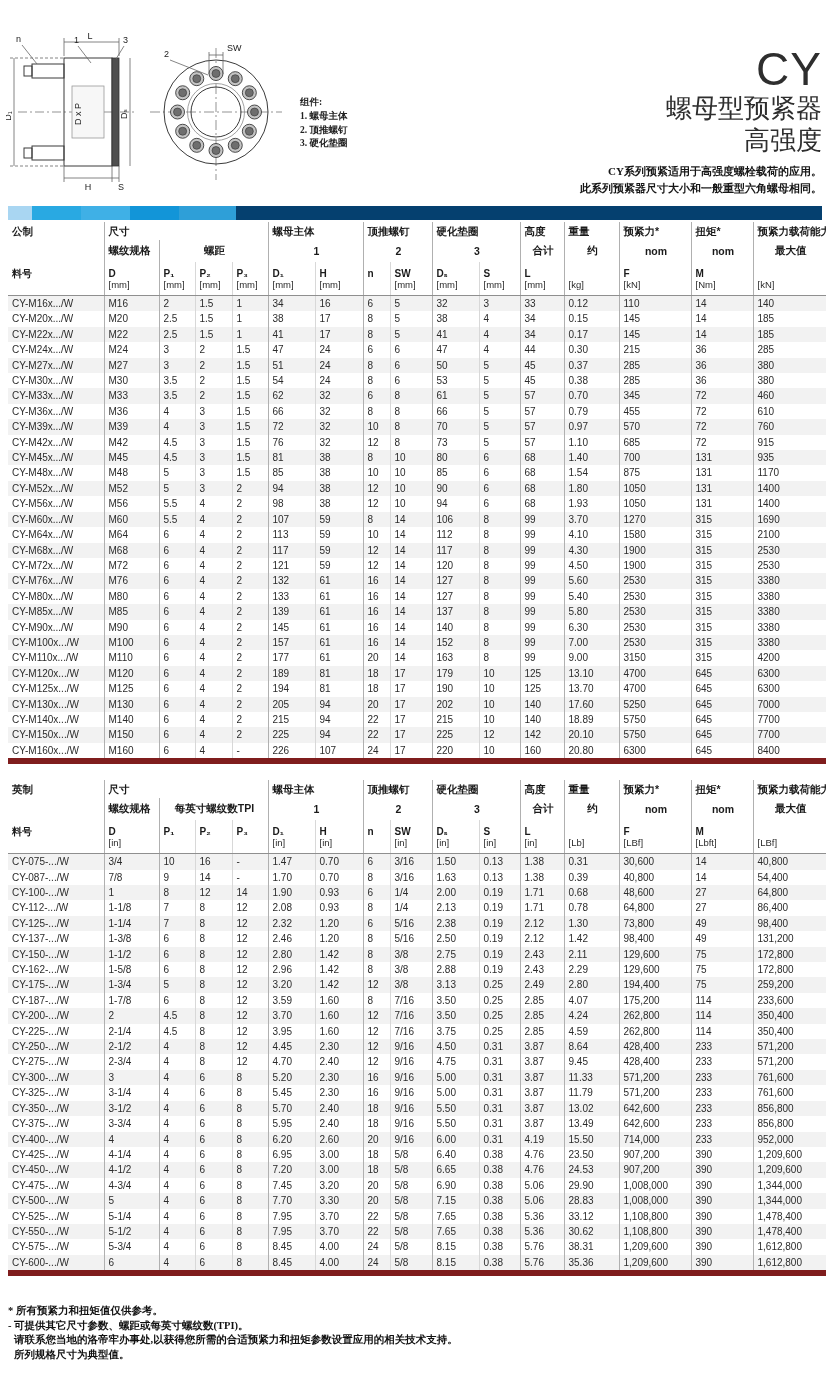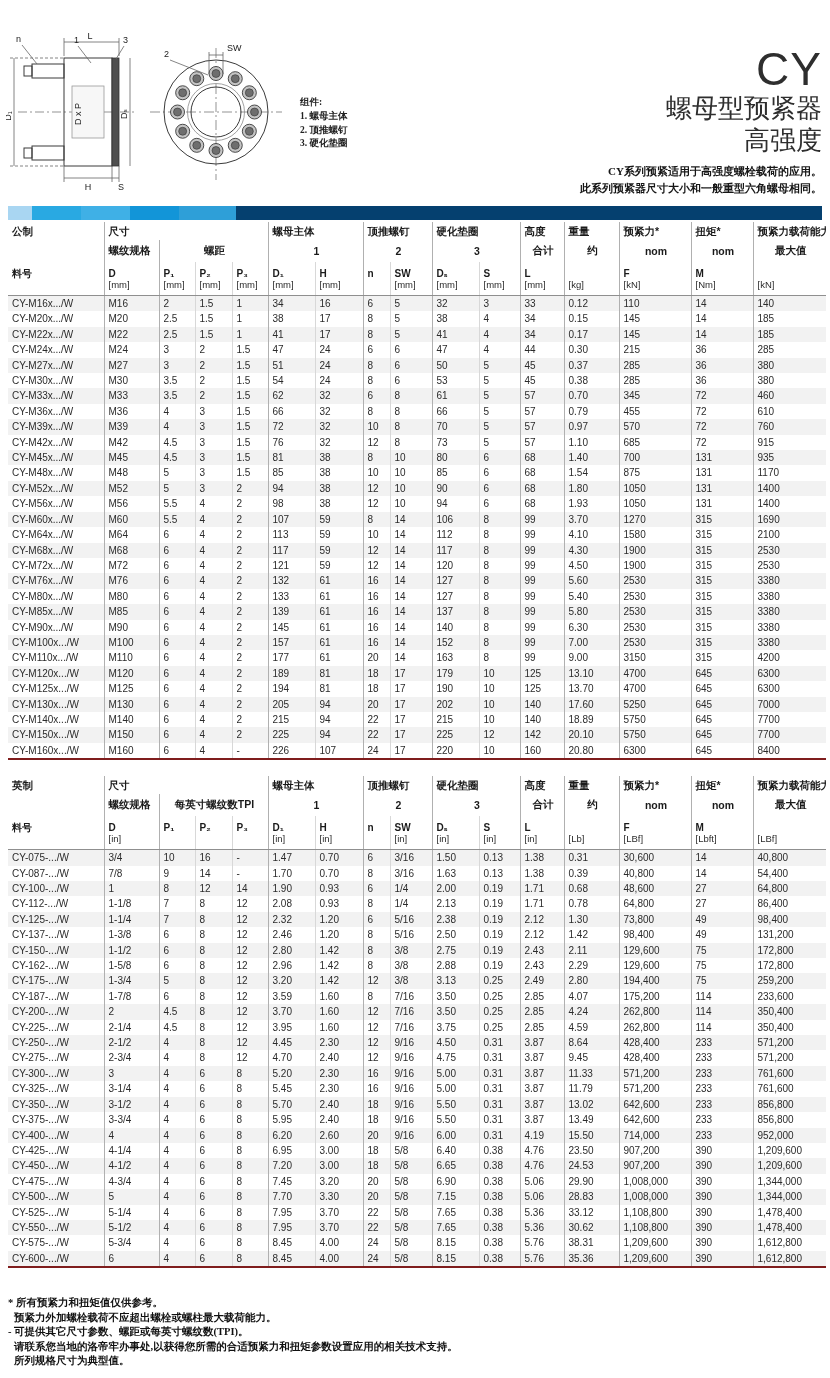--- a/index.html
+++ b/index.html
@@ -25,21 +25,21 @@
     font-family:"Liberation Serif","DejaVu Serif",serif;font-weight:bold;
     font-size:11px;line-height:1.5;color:#161616;
   }
 
   
   .band{height:14px;margin:0 8px;}
 
   
   table.spec{
     border-collapse:collapse;table-layout:fixed;width:818px;
-    margin:2px 0 0 8px;border-bottom:2px solid #7f1d1d;
+    margin:2px 0 0 8px;border-bottom:6px solid #7f1d1d;
   }
   table.spec th,table.spec td{
     text-align:left;vertical-align:middle;
     padding:0 2px 0 4px;overflow:hidden;white-space:nowrap;
   }
   table.spec td{height:15.4px;line-height:15.4px;font-size:10px;color:#2b2b2b;}
   tbody tr:nth-child(odd) td{background:#f2f2f2;}
   th.g{font-size:10.5px;font-weight:bold;vertical-align:top;padding-top:5px;height:18px;white-space:normal;line-height:1.15;}
   th.s{font-size:10.5px;font-weight:bold;height:22px;}
   th.s.cen{text-align:center;}
@@ -1438,19 +1438,18 @@
           <td class="b-m">35.36</td>
           <td class="b-m">1,209,600</td>
           <td class="b-m">390</td>
           <td class="">1,612,800</td>
         </tr>
       </tbody>
     </table>
 
   <div class="foot" id="footnotes">
       <div class="fline">* 所有预紧力和扭矩值仅供参考。</div>
-      <div class="fline ind">预紧力外加螺栓载荷不应超出螺栓或螺柱最大载荷能力。</div>
       <div class="fline">- 可提供其它尺寸参数、螺距或每英寸螺纹数(TPI)。</div>
       <div class="fline ind">请联系您当地的洛帝牢办事处,以获得您所需的合适预紧力和扭矩参数设置应用的相关技术支持。</div>
       <div class="fline ind">所列规格尺寸为典型值。</div>
     </div>
 
 </div>
 
 </body></html>

